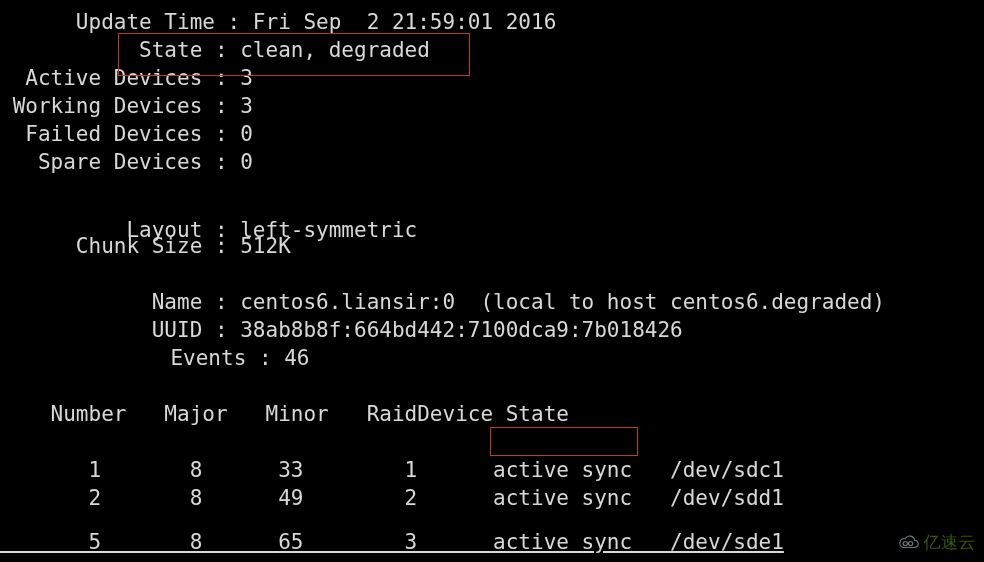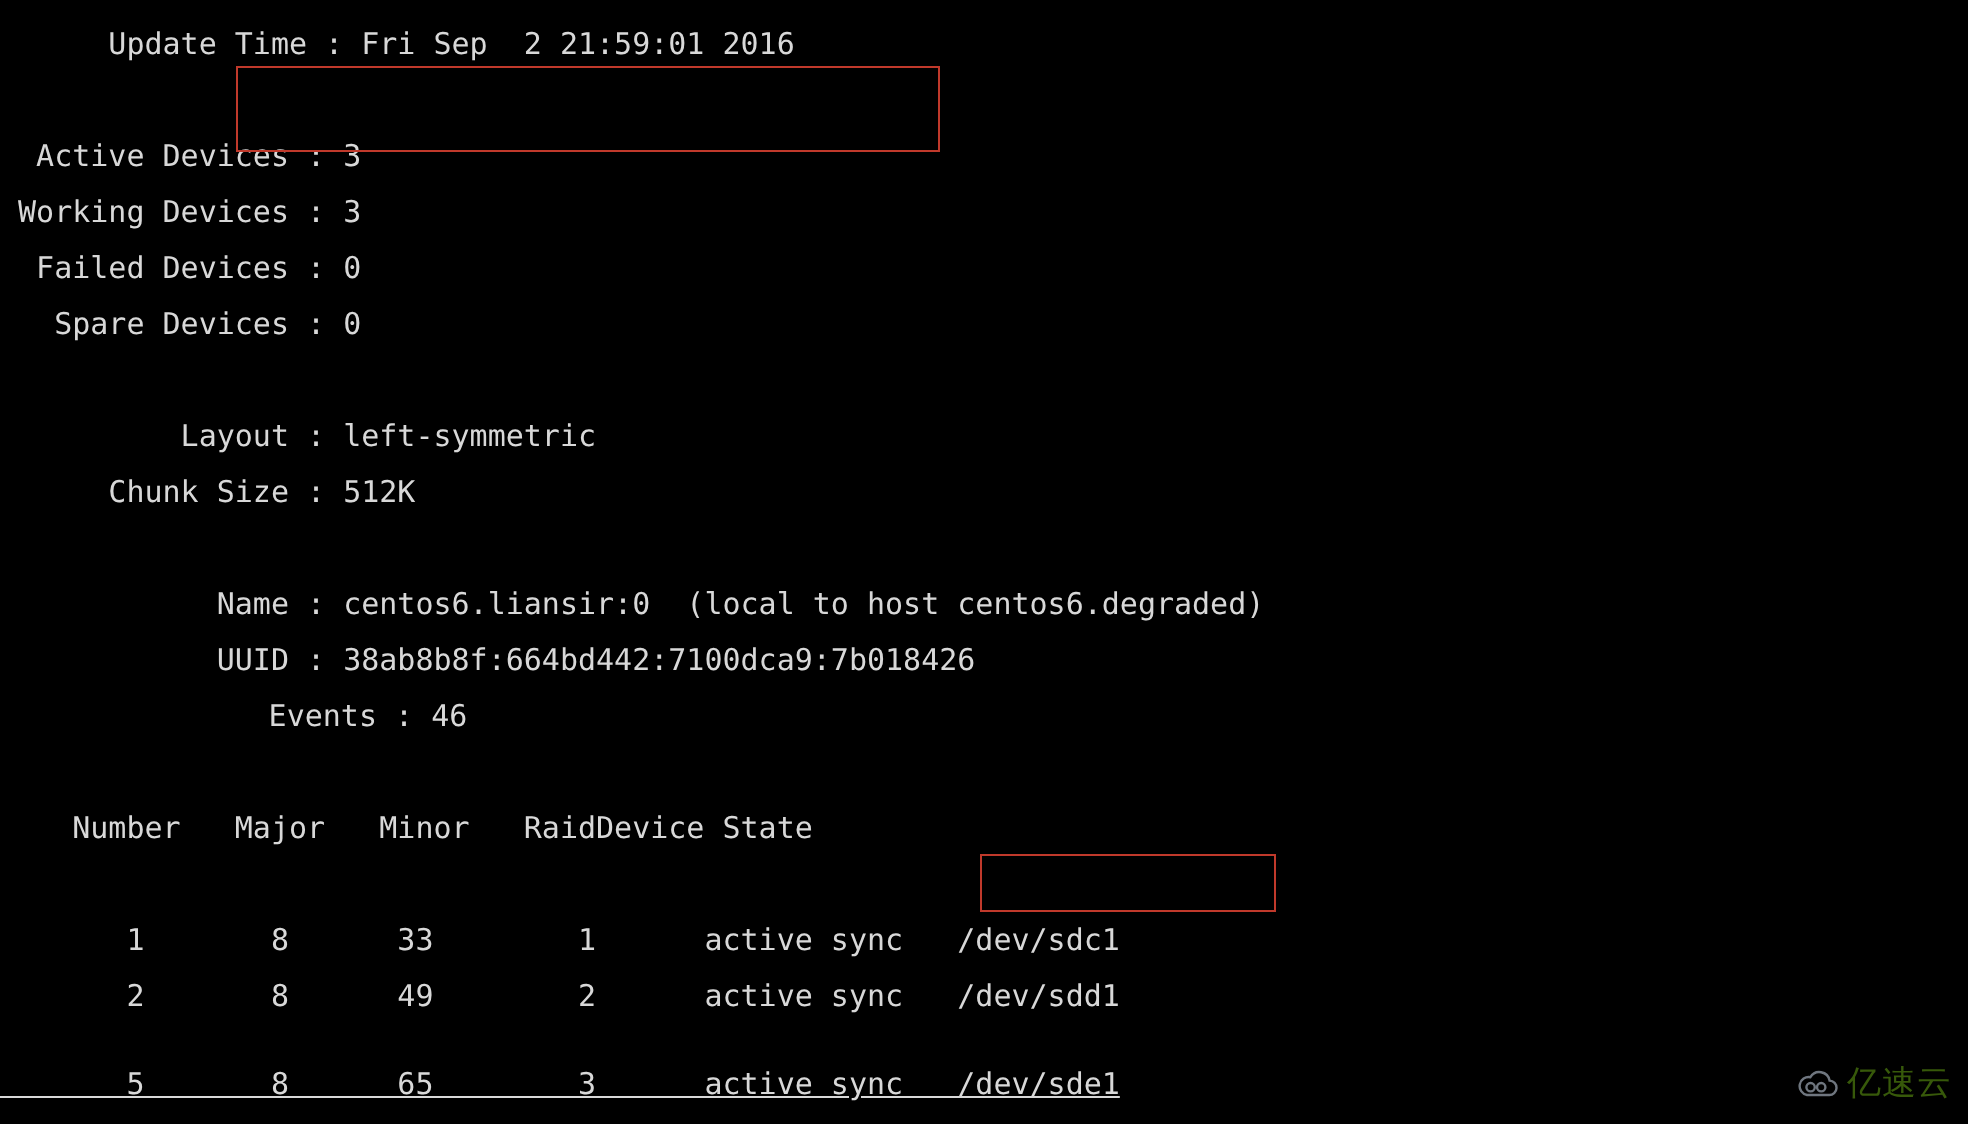--- a/index.html
+++ b/index.html
@@ -19,21 +19,21 @@
     line-height: 28px;
     color: #d8d8d8;
     -webkit-font-smoothing: antialiased;
   }
   .term-line {
     position: absolute;
     left: 0;
     white-space: pre;
     letter-spacing: 0px;
     font-family: "DejaVu Sans Mono", "Liberation Mono", monospace;
-    font-size: 15px;
+    font-size: 21px;
     line-height: 28px;
     color: #d8d8d8;
   }
   .highlight-box {
     position: absolute;
     border: 1.5px solid #c0392b;
     box-sizing: border-box;
     background: transparent;
     pointer-events: none;
   }
@@ -61,26 +61,27 @@
     letter-spacing: 0.5px;
   }
   #watermark svg { display: block; }
 </style>
 </head>
 <body>
 
 <div id="screen">
 
   <div class="term-line" style="top:8px;">      Update Time : Fri Sep  2 21:59:01 2016</div>
+  <div class="term-line" style="top:36px;">           State : clean, degraded</div>
   <div class="term-line" style="top:64px;">  Active Devices : 3</div>
   <div class="term-line" style="top:92px;"> Working Devices : 3</div>
   <div class="term-line" style="top:120px;">  Failed Devices : 0</div>
   <div class="term-line" style="top:148px;">   Spare Devices : 0</div>
   <div class="term-line" style="top:176px;"></div>
-  <div class="term-line" style="top:204px;text-align:center;">          Layout : left-symmetric</div>
+  <div class="term-line" style="top:216px;text-align:center;">          Layout : left-symmetric</div>
   <div class="term-line" style="top:232px;text-align:center;">      Chunk Size : 512K</div>
   <div class="term-line" style="top:260px;"></div>
   <div class="term-line" style="top:288px;">            Name : centos6.liansir:0  (local to host centos6.degraded)</div>
   <div class="term-line" style="top:316px;">            UUID : 38ab8b8f:664bd442:7100dca9:7b018426</div>
   <div class="term-line" style="top:344px;padding-left:44px;">          Events : 46</div>
   <div class="term-line" style="top:372px;"></div>
   <div class="term-line" style="top:400px;">    Number   Major   Minor   RaidDevice State</div>
   <div class="term-line" style="top:456px;">       1       8      33        1      active sync   /dev/sdc1</div>
   <div class="term-line" style="top:484px;">       2       8      49        2      active sync   /dev/sdd1</div>
   <div class="term-line" style="top:528px;text-decoration:underline;">       5       8      65        3      active sync   /dev/sde1</div>

